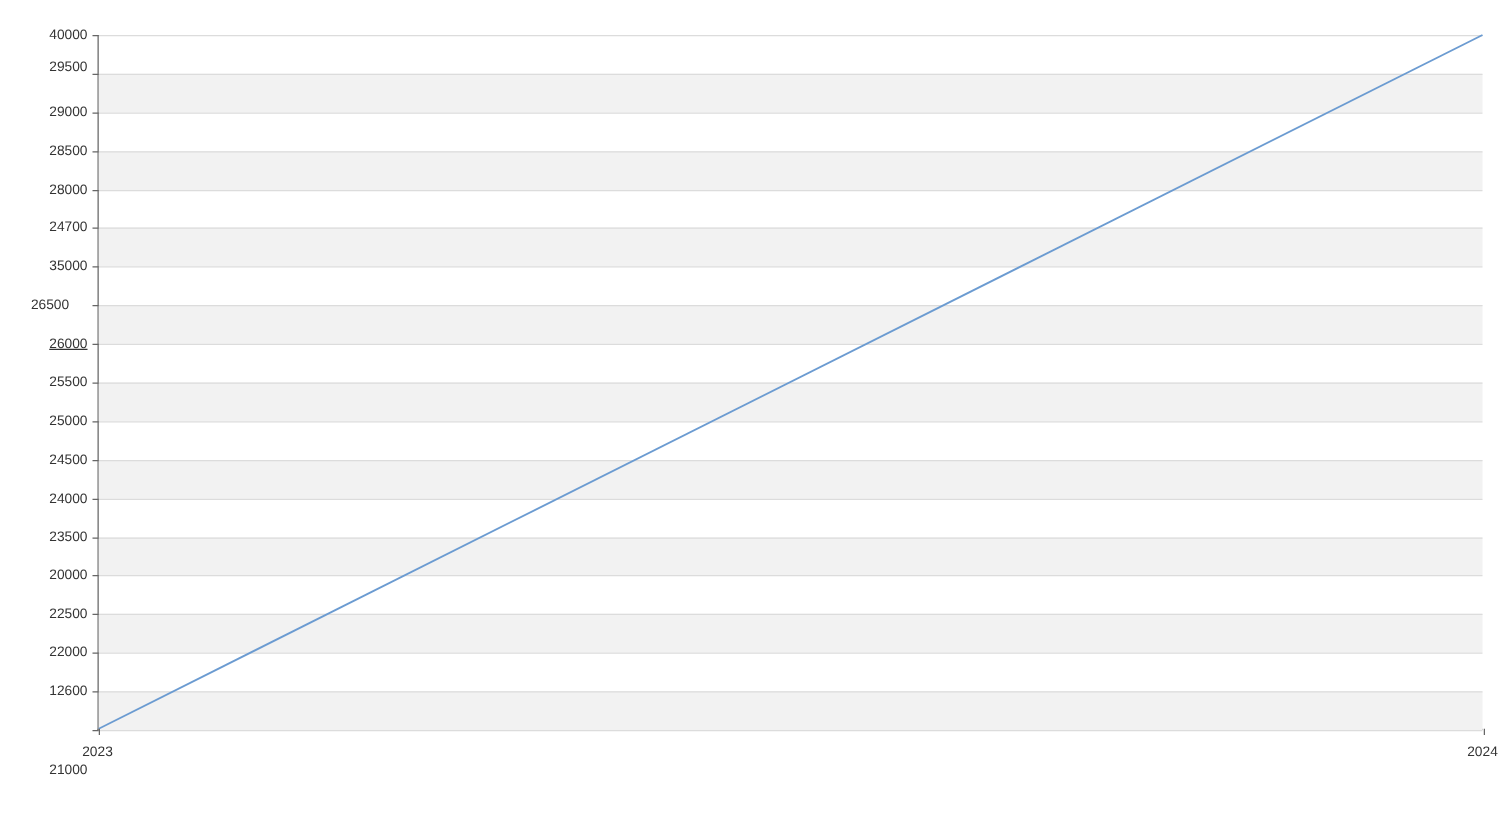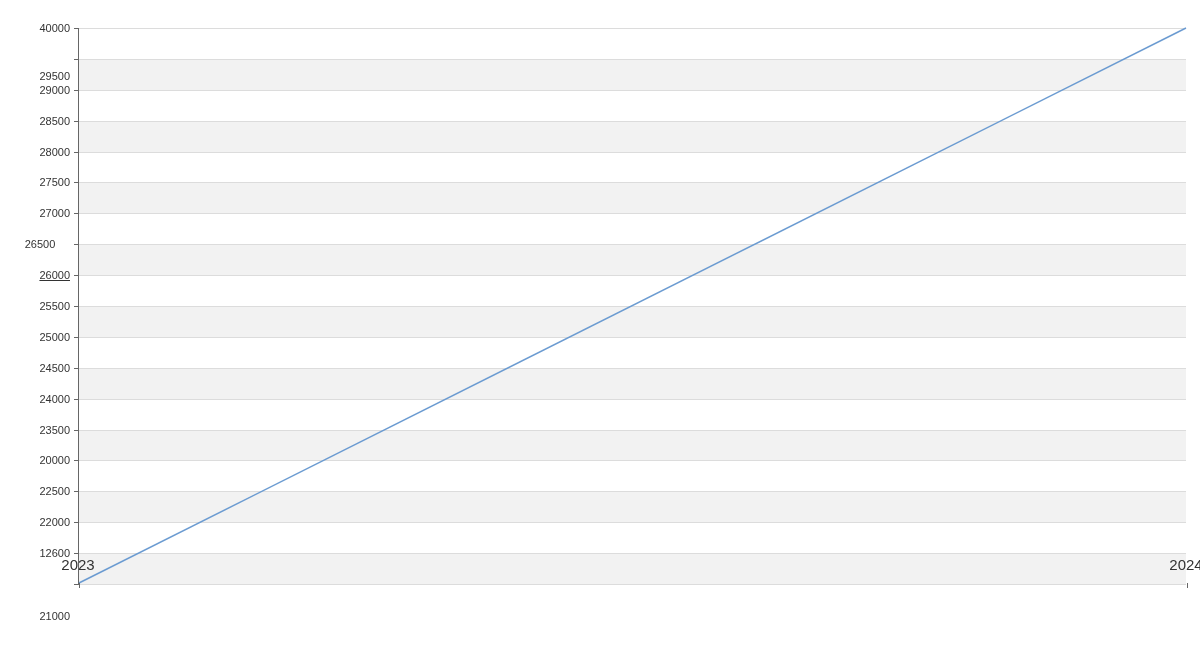--- a/index.html
+++ b/index.html
@@ -5,21 +5,21 @@
   * { box-sizing: border-box; margin: 0; padding: 0; }
   html, body { width: 1200px; height: 650px; background: #fff; font-family: Verdana, Geneva, sans-serif; }
   .chart-wrap { position: relative; width: 1200px; height: 620px; }
   .title { position: absolute; top: 6px; left: 0; right: 0; text-align: center; font-size: 12px; font-weight: bold; color: #333; letter-spacing: 0.2px; }
   .plot { position: absolute; left: 78px; top: 28px; width: 1108px; height: 556px; border-left: 1px solid #666; border-bottom: 1px solid #666; }
   .grid-band { position: absolute; left: 0; width: 100%; background: #f2f2f2; }
   .grid-line { position: absolute; left: 0; width: 100%; height: 1px; background: #dcdcdc; }
   .y-tick-line { position: absolute; left: -5px; width: 5px; height: 1px; background: #666; }
   .y-tick-label { position: absolute; right: 1130px; transform: translateY(-50%); font-size: 11px; color: #333; text-align: right; width: 60px; }
   .x-tick-line { position: absolute; bottom: -5px; width: 1px; height: 5px; background: #666; }
-  .x-tick-label { position: absolute; top: 556px; font-size: 15px; color: #333; transform: translateX(-50%); }
+  .x-tick-label { position: absolute; top: 596px; font-size: 11px; color: #333; transform: translateX(-50%); }
   svg.line-layer { position: absolute; left: 0; top: 0; width: 100%; height: 100%; overflow: visible; }
 </style>
 </head>
 <body>
 
 <div class="chart-wrap">
   <div class="plot">
       <div class="grid-band" style="top: 30.8889px; height: 30.8889px;"></div>
       <div class="grid-band" style="top: 92.6667px; height: 30.8889px;"></div>
       <div class="grid-band" style="top: 154.444px; height: 30.8889px;"></div>
@@ -78,22 +78,22 @@
     <div class="y-tick-label" style="top: 522.222px;">22000</div>
     <div class="y-tick-label" style="top: 491.333px;">22500</div>
     <div class="y-tick-label" style="top: 460.444px;">20000</div>
     <div class="y-tick-label" style="top: 429.556px;">23500</div>
     <div class="y-tick-label" style="top: 398.667px;">24000</div>
     <div class="y-tick-label" style="top: 367.778px;">24500</div>
     <div class="y-tick-label" style="top: 336.889px;">25000</div>
     <div class="y-tick-label" style="top: 306px;">25500</div>
     <div class="y-tick-label" style="top: 275.111px; text-decoration: underline;">26000</div>
     <div class="y-tick-label" style="top: 244.222px; text-align: center;">26500</div>
-    <div class="y-tick-label" style="top: 213.333px;">27000</div>
-    <div class="y-tick-label" style="top: 182.444px;">27500</div>
+    <div class="y-tick-label" style="top: 213.333px;">35000</div>
+    <div class="y-tick-label" style="top: 182.444px;">24700</div>
     <div class="y-tick-label" style="top: 151.556px;">28000</div>
     <div class="y-tick-label" style="top: 120.667px;">28500</div>
     <div class="y-tick-label" style="top: 89.7778px;">29000</div>
-    <div class="y-tick-label" style="top: 76px;">29500</div>
+    <div class="y-tick-label" style="top: 54px;">29500</div>
     <div class="y-tick-label" style="top: 28px;">40000</div>
     <div class="x-tick-label" style="left: 78px;">2023</div>
     <div class="x-tick-label" style="left: 1186px;">2024</div>
   </div>
 
 </body></html>

